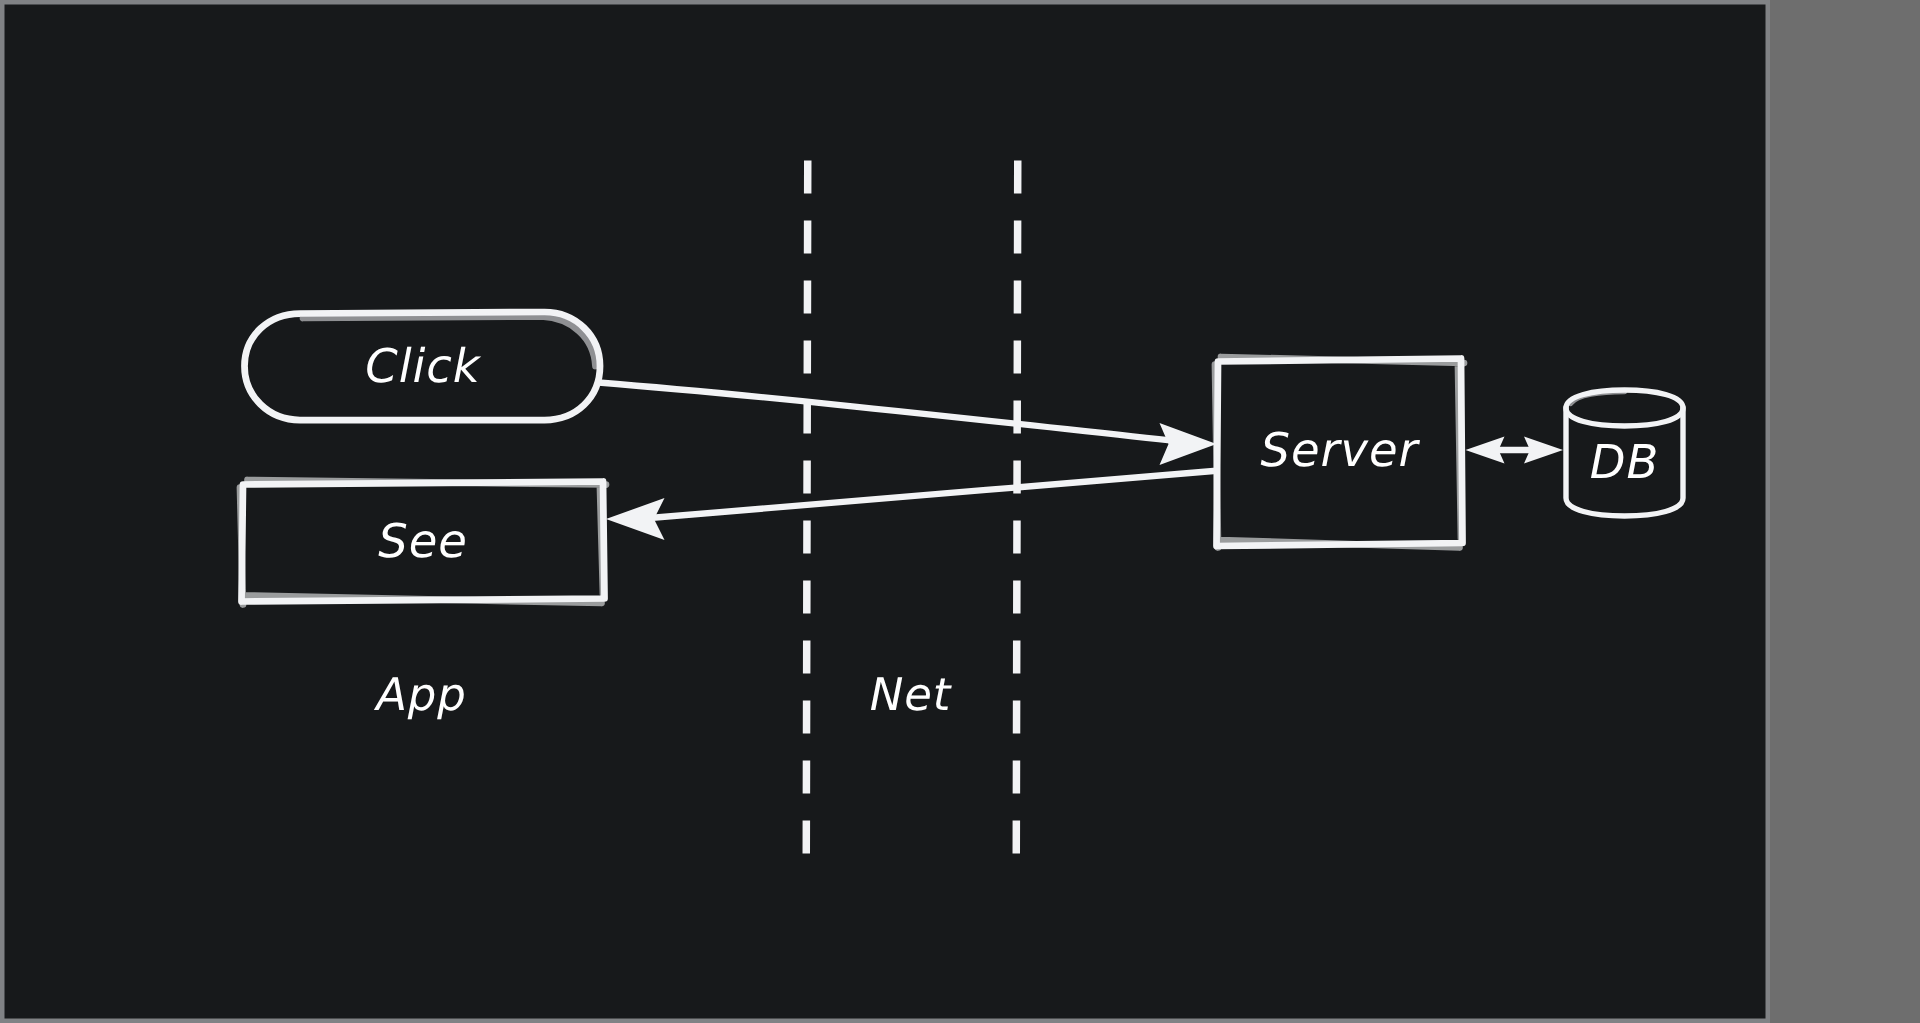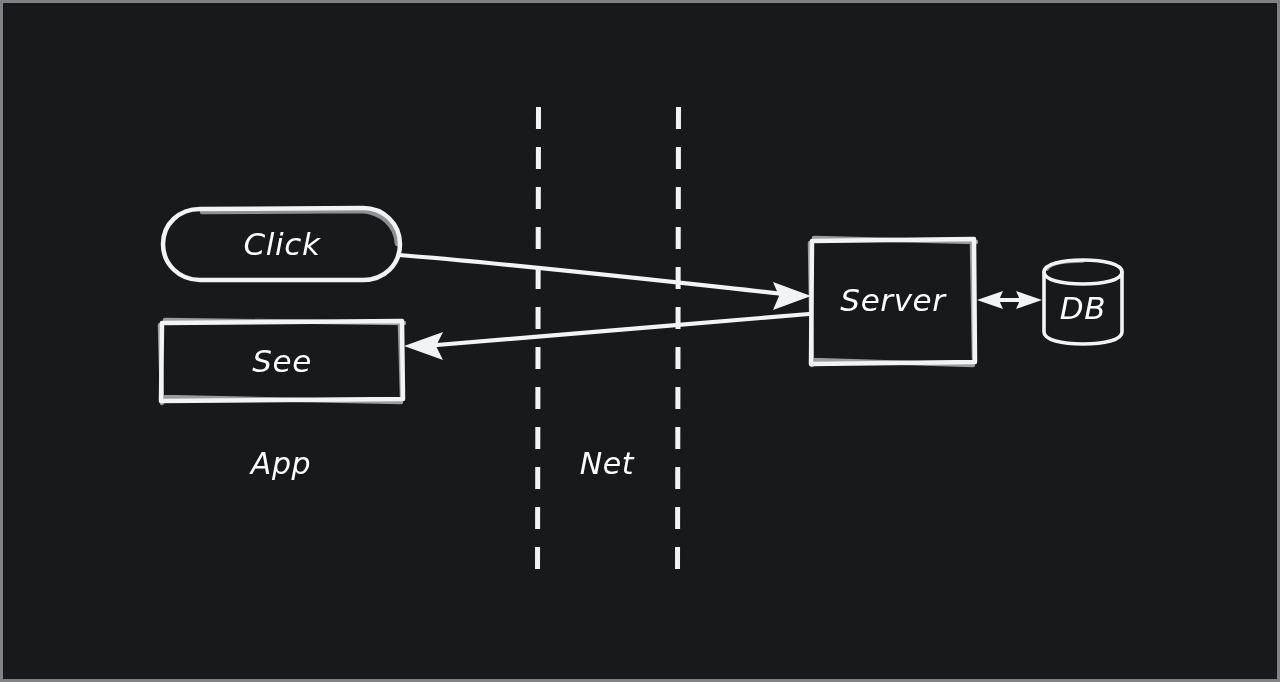--- a/index.html
+++ b/index.html
@@ -9,21 +9,21 @@
     background: #6e6e6e;
   }
   body {
     width: 1280px;
     height: 682px;
     overflow: hidden;
     font-family: "DejaVu Sans", sans-serif;
   }
   #canvas-frame {
     position: relative;
-    width: 1280px;
+    width: 1180px;
     height: 682px;
     box-sizing: border-box;
     border: 3px solid #808285;
     background: #17191b;
   }
   #diagram-svg {
     position: absolute;
     left: 0;
     top: 0;
     width: 1280px;

